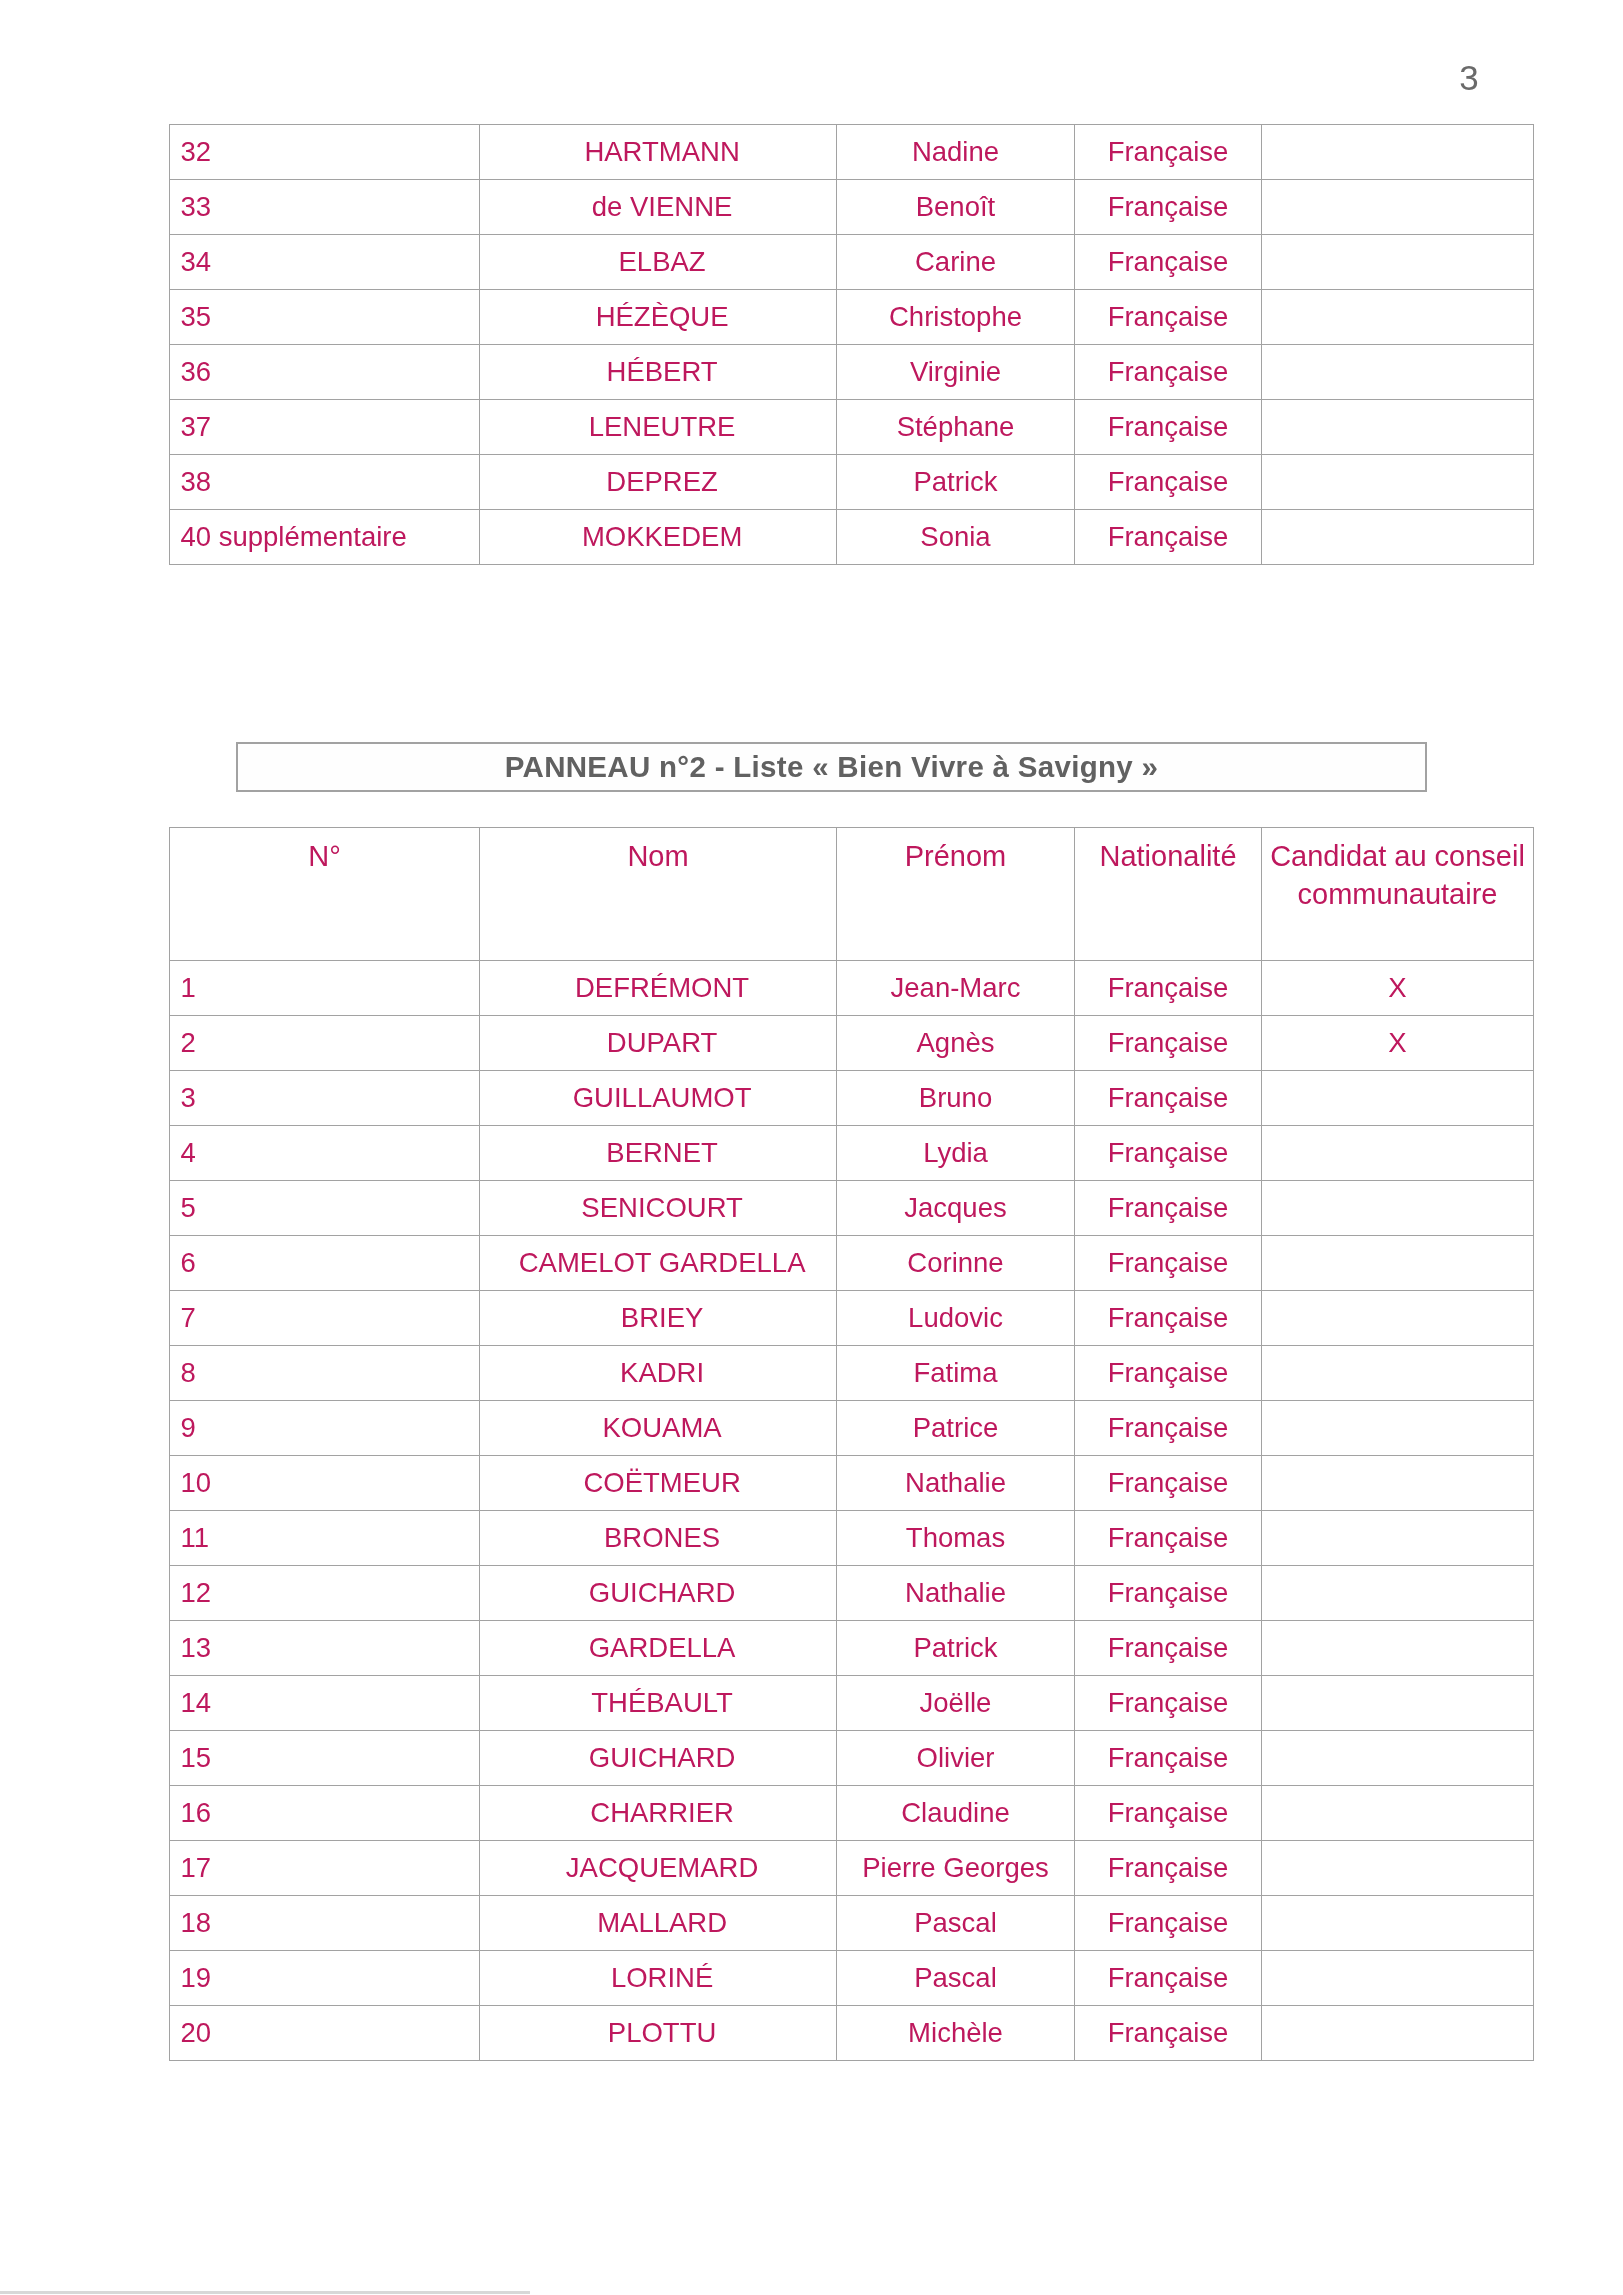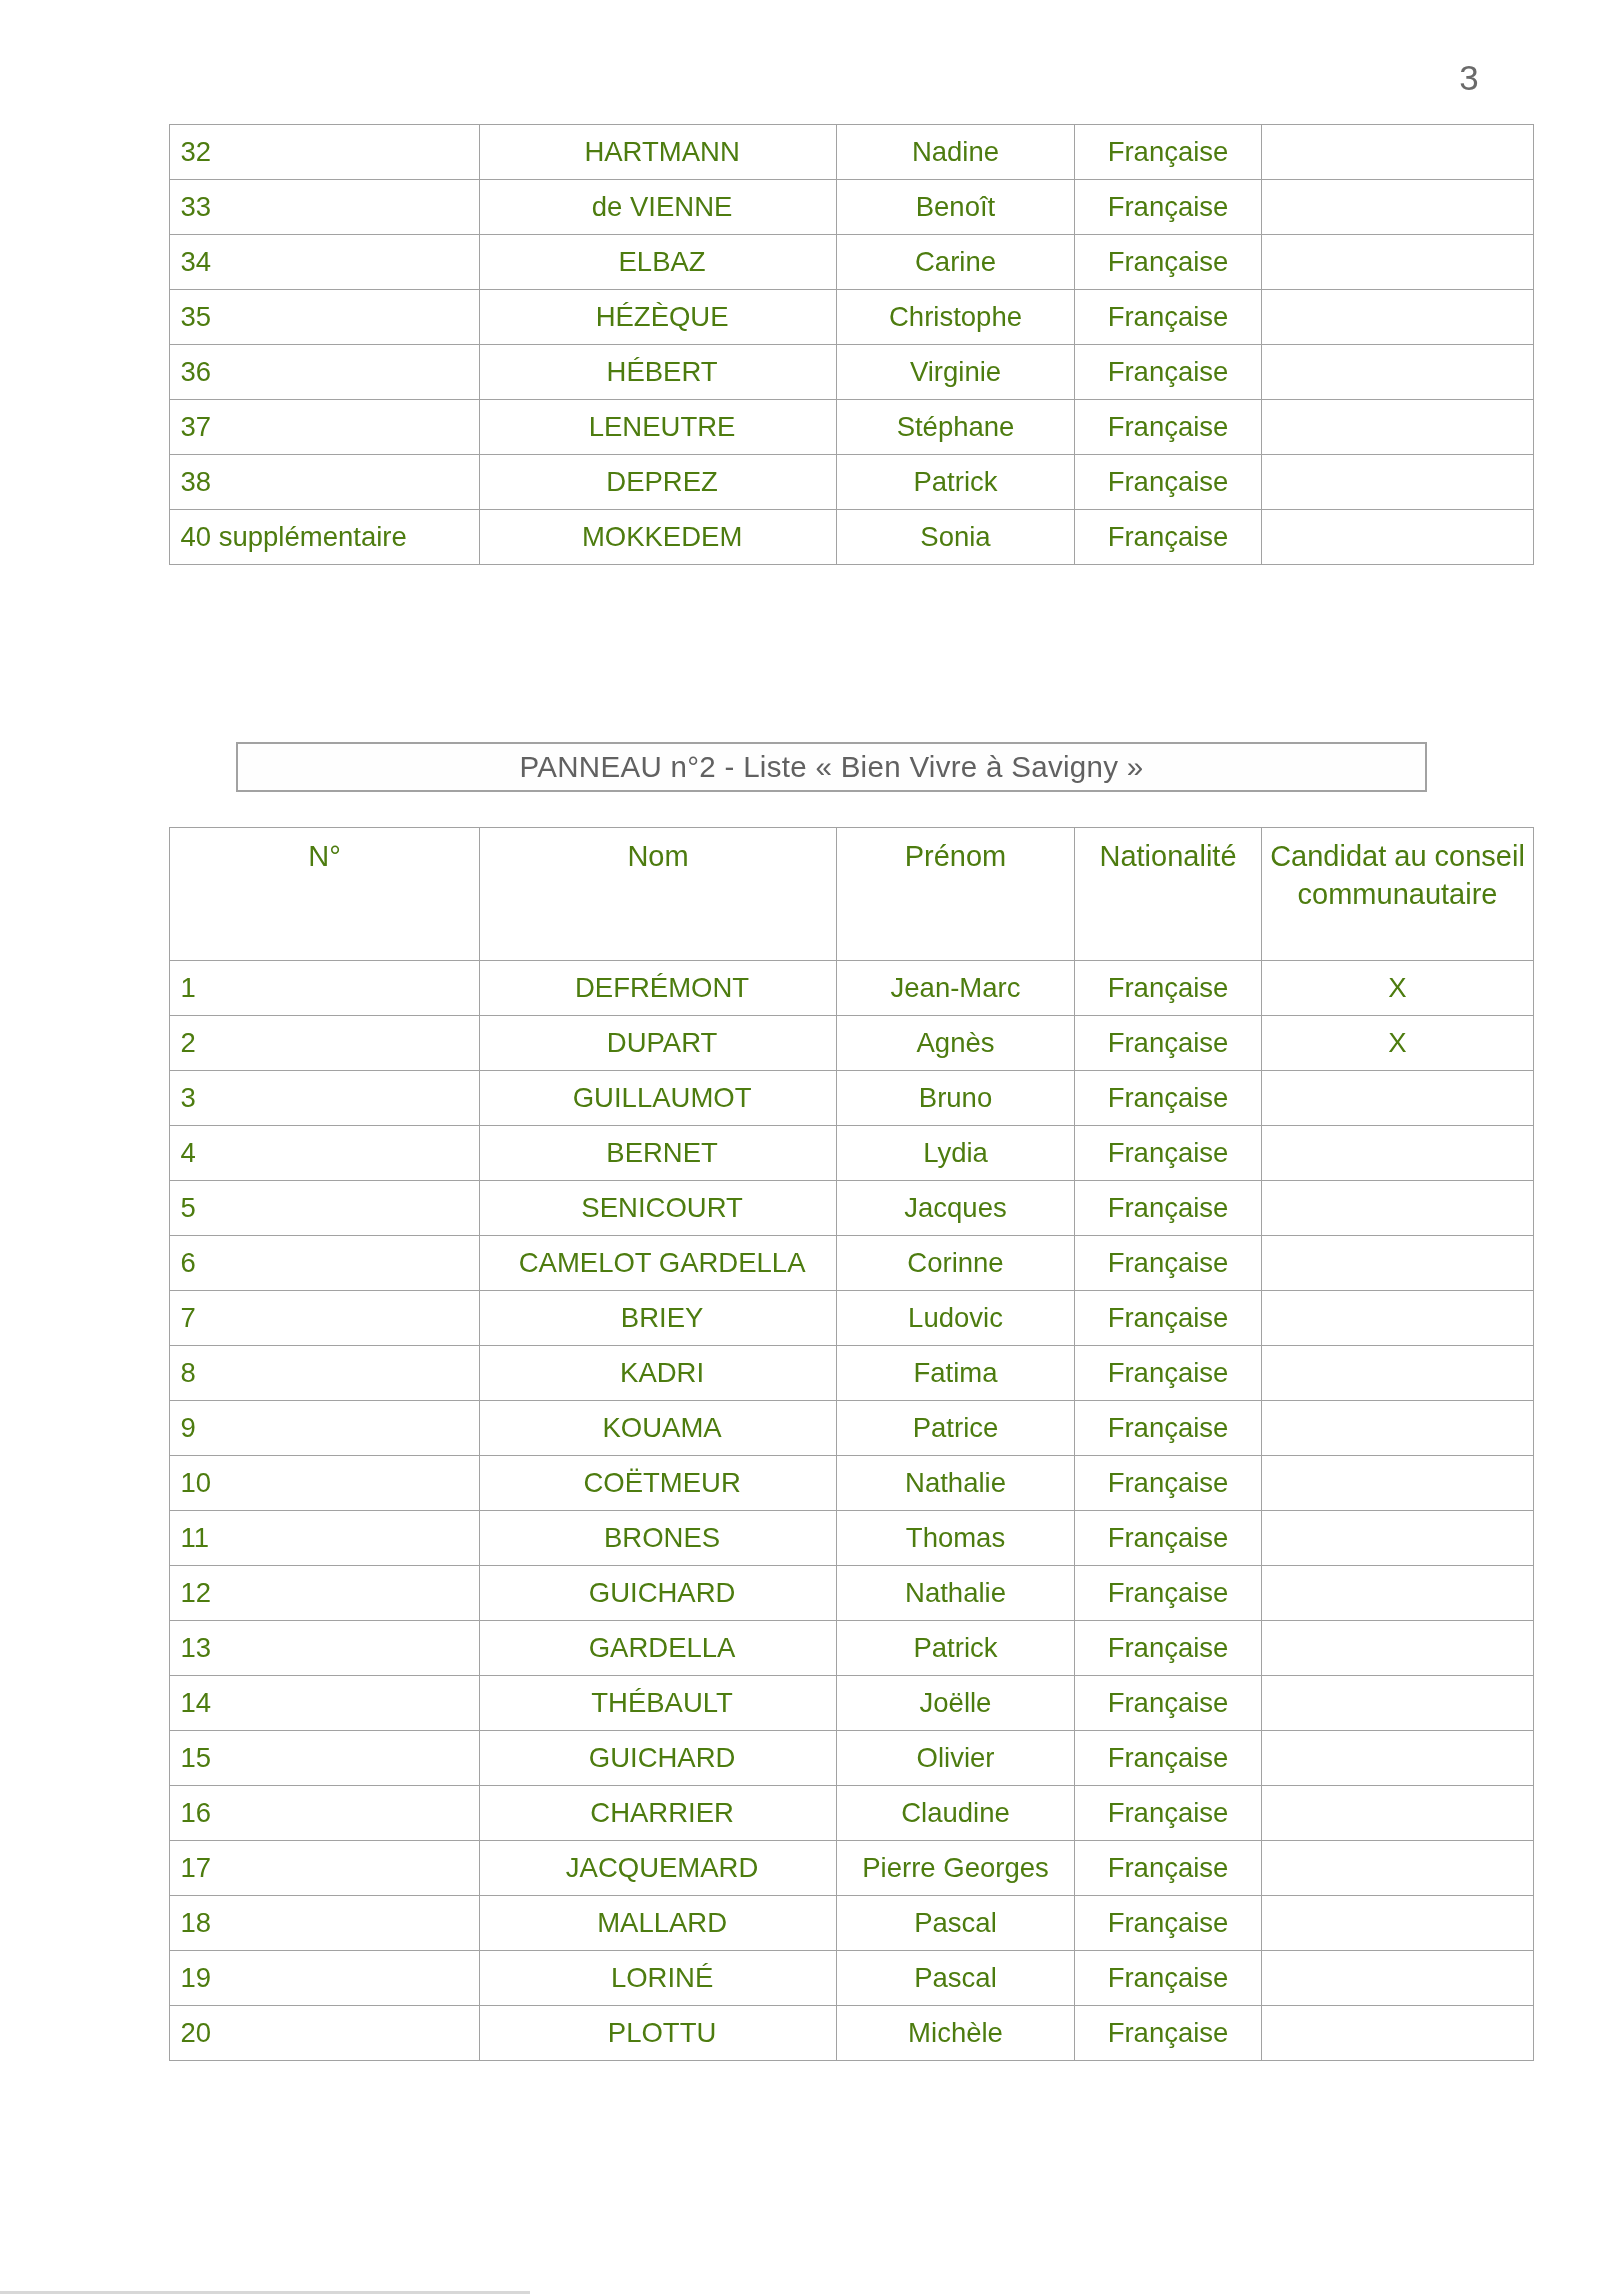--- a/index.html
+++ b/index.html
@@ -20,21 +20,21 @@
     font-size:35px;
     color:#6a6a6a;
   }
   table.tbl {
     position:absolute;
     left:169px;
     border-collapse:collapse;
     table-layout:fixed;
     width:1363px;
     font-size:27.5px;
-    color:#4d7c0f;
+    color:#be185d;
   }
   .tbl1 { top:124px; }
   .tbl2 { top:827px; }
   table.tbl td, table.tbl th {
     border:1.3px solid #a2a2a2;
     overflow:hidden;
     white-space:nowrap;
   }
   table.tbl td { height:52px; vertical-align:middle; }
   .c-num   { text-align:left;  padding-left:10.5px; }
@@ -57,21 +57,21 @@
     left:236px; top:742px;
     width:1187px; height:46px;
     border:2px solid #a2a2a2;
     background:#fefefe;
     display:flex;
     align-items:center;
     justify-content:center;
   }
   .panel-title {
     font-size:29.5px;
-    font-weight:400;
+    font-weight:700;
     color:#616161;
     letter-spacing:0.3px;
     white-space:nowrap;
   }
   
   .scan-line {
     position:absolute;
     left:0; bottom:1.3px;
     width:530px; height:2.6px;
     background:#d8d8d8;

